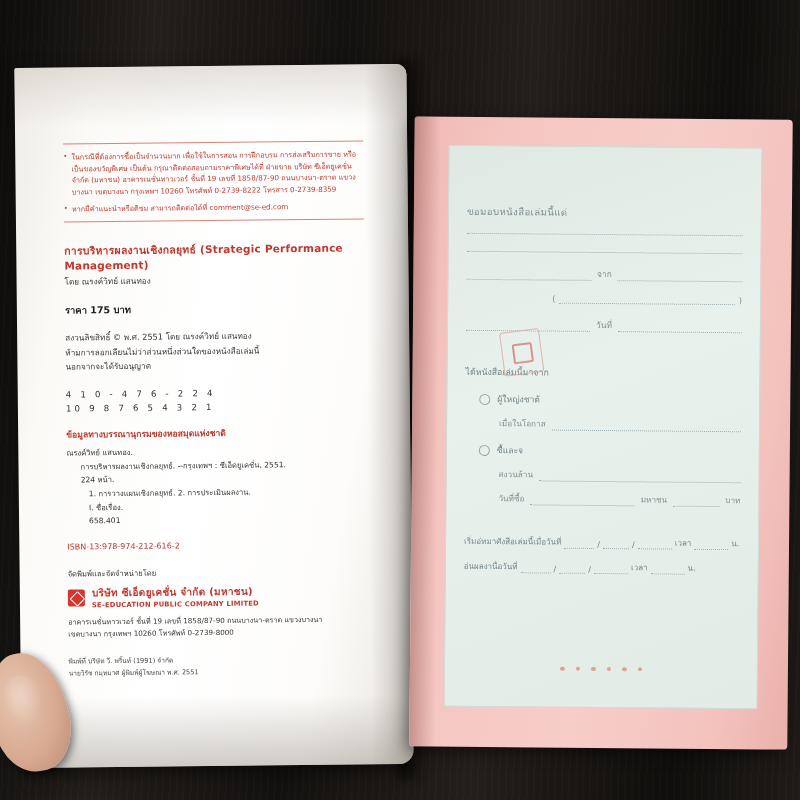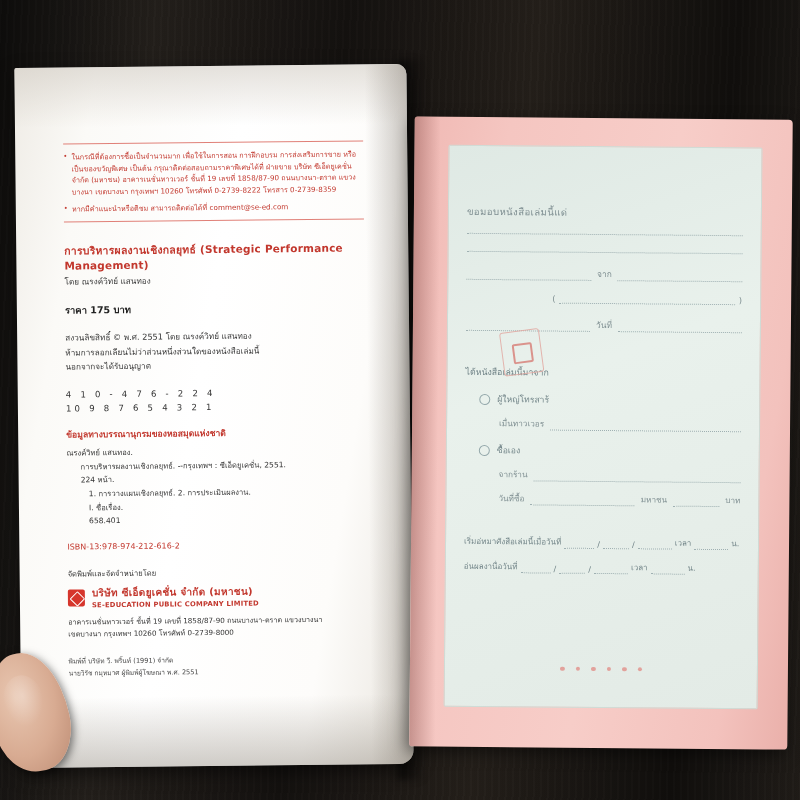--- a/index.html
+++ b/index.html
@@ -497,33 +497,33 @@
 
         <div class="stamp">
           <span class="outer"></span>
           <span class="inner"></span>
         </div>
 
         <div class="section-head">ได้หนังสือเล่มนี้มาจาก</div>
 
         <div class="opt-row">
           <span class="radio"></span>
-          <span>ผู้ใหญ่โทรสาร้</span>
+          <span>ผู้ใหญ่งชาต้</span>
         </div>
         <div class="sub-row">
-          <span>เมื่นทาวเวอร</span>
+          <span>เมื่อในโอกาส</span>
           <span class="line"></span>
         </div>
 
         <div class="opt-row">
           <span class="radio"></span>
-          <span>ซื้อเอง</span>
+          <span>ซื้และจ</span>
         </div>
         <div class="sub-row">
-          <span>จากร้าน</span>
+          <span>สงวนล้าน</span>
           <span class="line"></span>
         </div>
         <div class="sub-row">
           <span>วันที่ซื้อ</span>
           <span class="line"></span>
           <span>มหาชน</span>
           <span class="line sm"></span>
           <span>บาท</span>
         </div>
 

